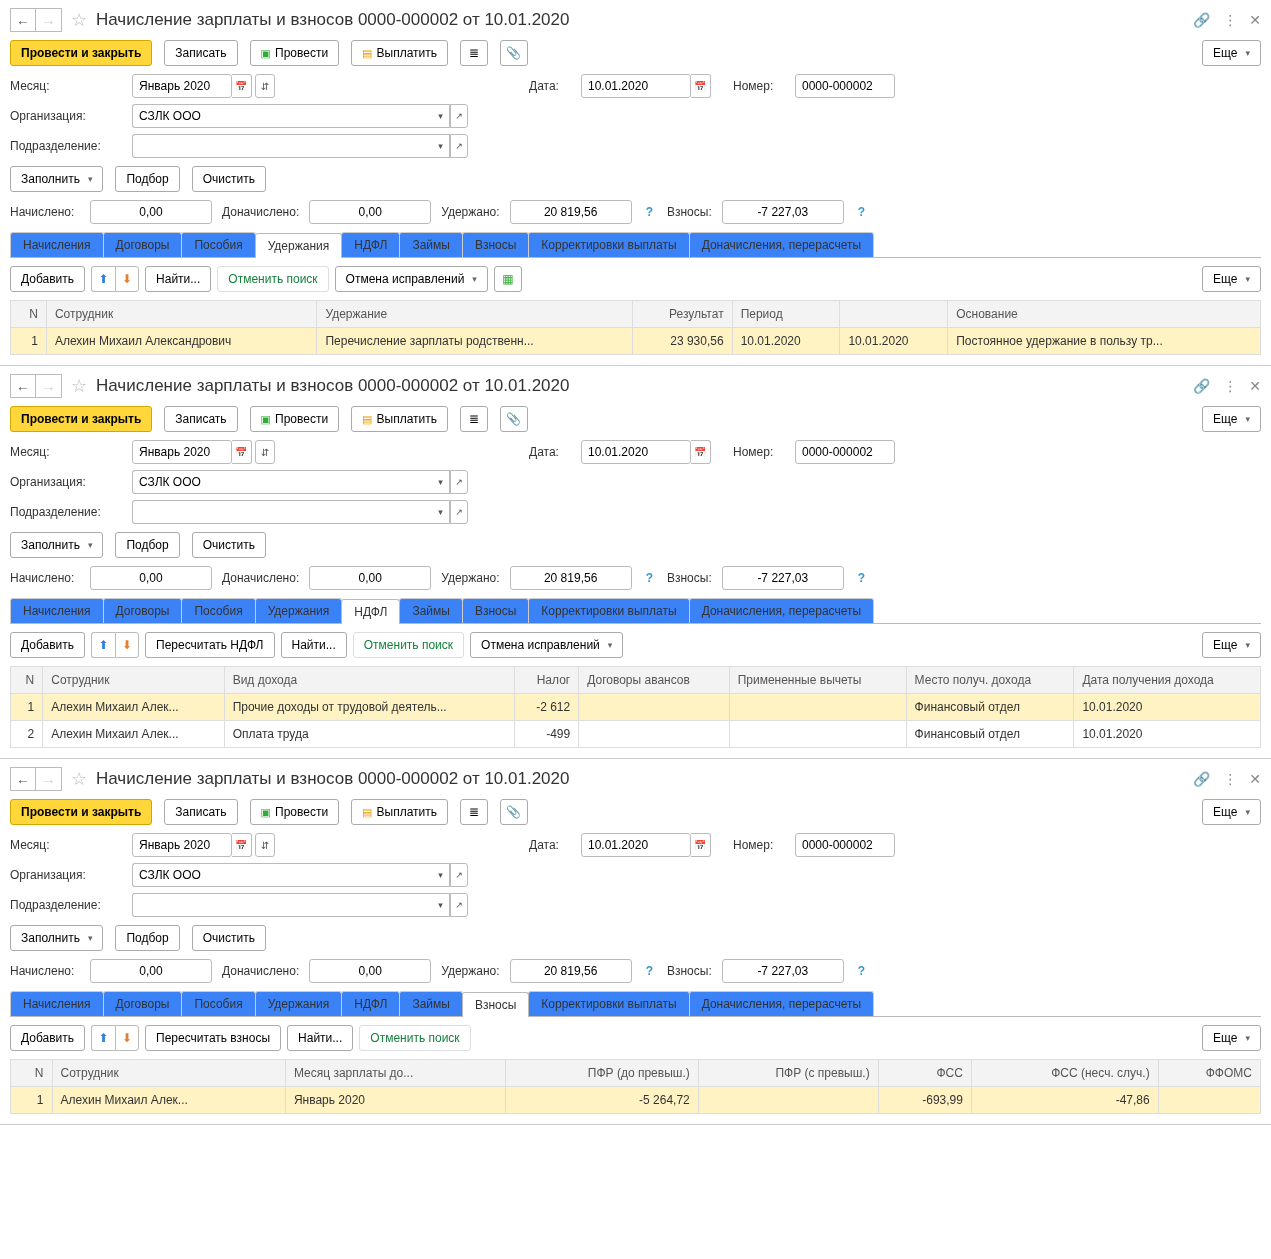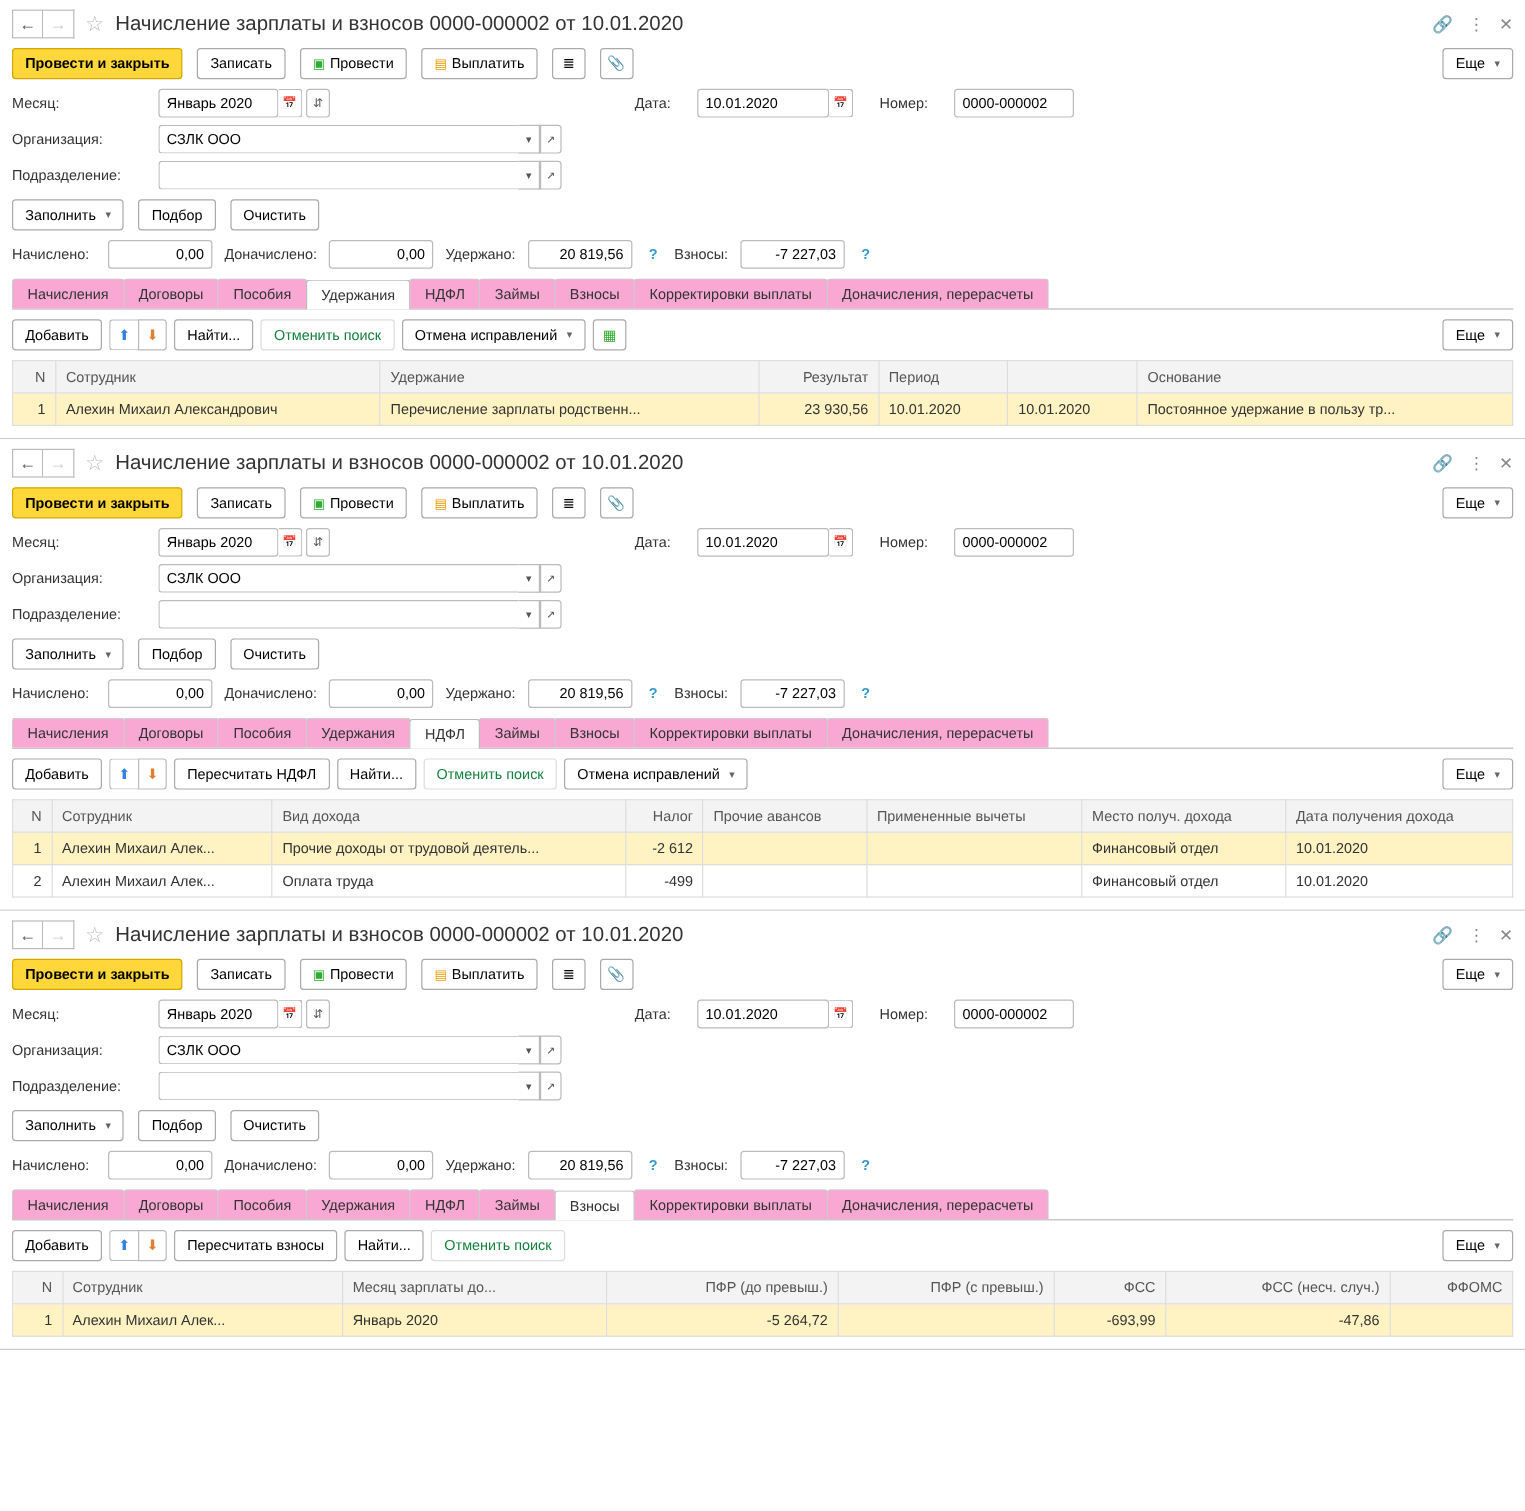--- a/index.html
+++ b/index.html
@@ -24,24 +24,24 @@
   .text-input { border: 1px solid #bbb; padding: 3px 6px; height: 24px; border-radius: 3px; font-size: 12px; }
   .text-input.num { text-align: right; }
   .input-btn { width: 20px; height: 24px; border: 1px solid #bbb; background: #fff; display: inline-flex; align-items: center; justify-content: center; cursor: pointer; font-size: 10px; color: #555; border-radius: 3px; }
   .input-btn.att { border-left: none; border-radius: 0 3px 3px 0; }
   .select-like { display: flex; align-items: center; }
   .select-like .text-input { border-right: none; border-radius: 3px 0 0 3px; }
   .sel-btn { width: 18px; height: 24px; border: 1px solid #bbb; background: #fff; display: inline-flex; align-items: center; justify-content: center; cursor: pointer; font-size: 9px; color: #555; }
   .sel-btn:first-of-type { border-left: none; }
   .sel-btn:last-of-type { border-radius: 0 3px 3px 0; }
   .summary-row { display: flex; gap: 10px; align-items: center; margin: 8px 0; }
-  .summary-row .text-input { width: 87px; }
+  .summary-row .text-input { width: 122px; text-align: center; }
   .help { color: #39c; font-weight: bold; cursor: pointer; padding: 0 4px; }
   .tabs { display: flex; border-bottom: 1px solid #bbb; margin-top: 4px; }
-  .tab { border: 1px solid #ccc; border-bottom: none; padding: 5px 12px; background: #f9a8d4; margin-right: -1px; cursor: pointer; border-radius: 3px 3px 0 0; }
+  .tab { border: 1px solid #ccc; border-bottom: none; padding: 5px 12px; background: #3b82f6; margin-right: -1px; cursor: pointer; border-radius: 3px 3px 0 0; }
   .tab.active { background: #fff; position: relative; top: 1px; border-color: #bbb; }
   .tab-toolbar { display: flex; gap: 6px; align-items: center; padding: 8px 0 8px 0; border-bottom: none; }
   .table { border: 1px solid #ddd; width: 100%; border-collapse: collapse; }
   .table th { background: #f3f3f3; border: 1px solid #ddd; padding: 6px 8px; text-align: left; font-weight: normal; color: #555; }
   .table td { border: 1px solid #ddd; padding: 6px 8px; }
   .table .num-col { text-align: right; }
   .row-sel { background: #fff3c4; }
   .arrow-btn { border: 1px solid #bbb; background: #fff; width: 24px; height: 26px; display: inline-flex; align-items: center; justify-content: center; cursor: pointer; border-radius: 3px; }
   .arrow-btn.up { color: #3080e0; }
   .arrow-btn.down { color: #e08030; }
@@ -293,21 +293,21 @@
     <div class="spacer"></div>
     <button class="btn btn-drop">Еще</button>
   </div>
   <table class="table">
       <thead>
         <tr id="th-2">
           <th class="num-col">N</th>
           <th>Сотрудник</th>
           <th>Вид дохода</th>
           <th class="num-col">Налог</th>
-          <th>Прочие авансов</th>
+          <th>Договоры авансов</th>
           <th>Примененные вычеты</th>
           <th>Место получ. дохода</th>
           <th>Дата получения дохода</th>
         </tr>
       </thead>
       <tbody id="tb-2">
         <tr class="row-sel">
           <td class="num-col">1</td>
           <td>Алехин Михаил Алек...</td>
           <td>Прочие доходы от трудовой деятель...</td>

